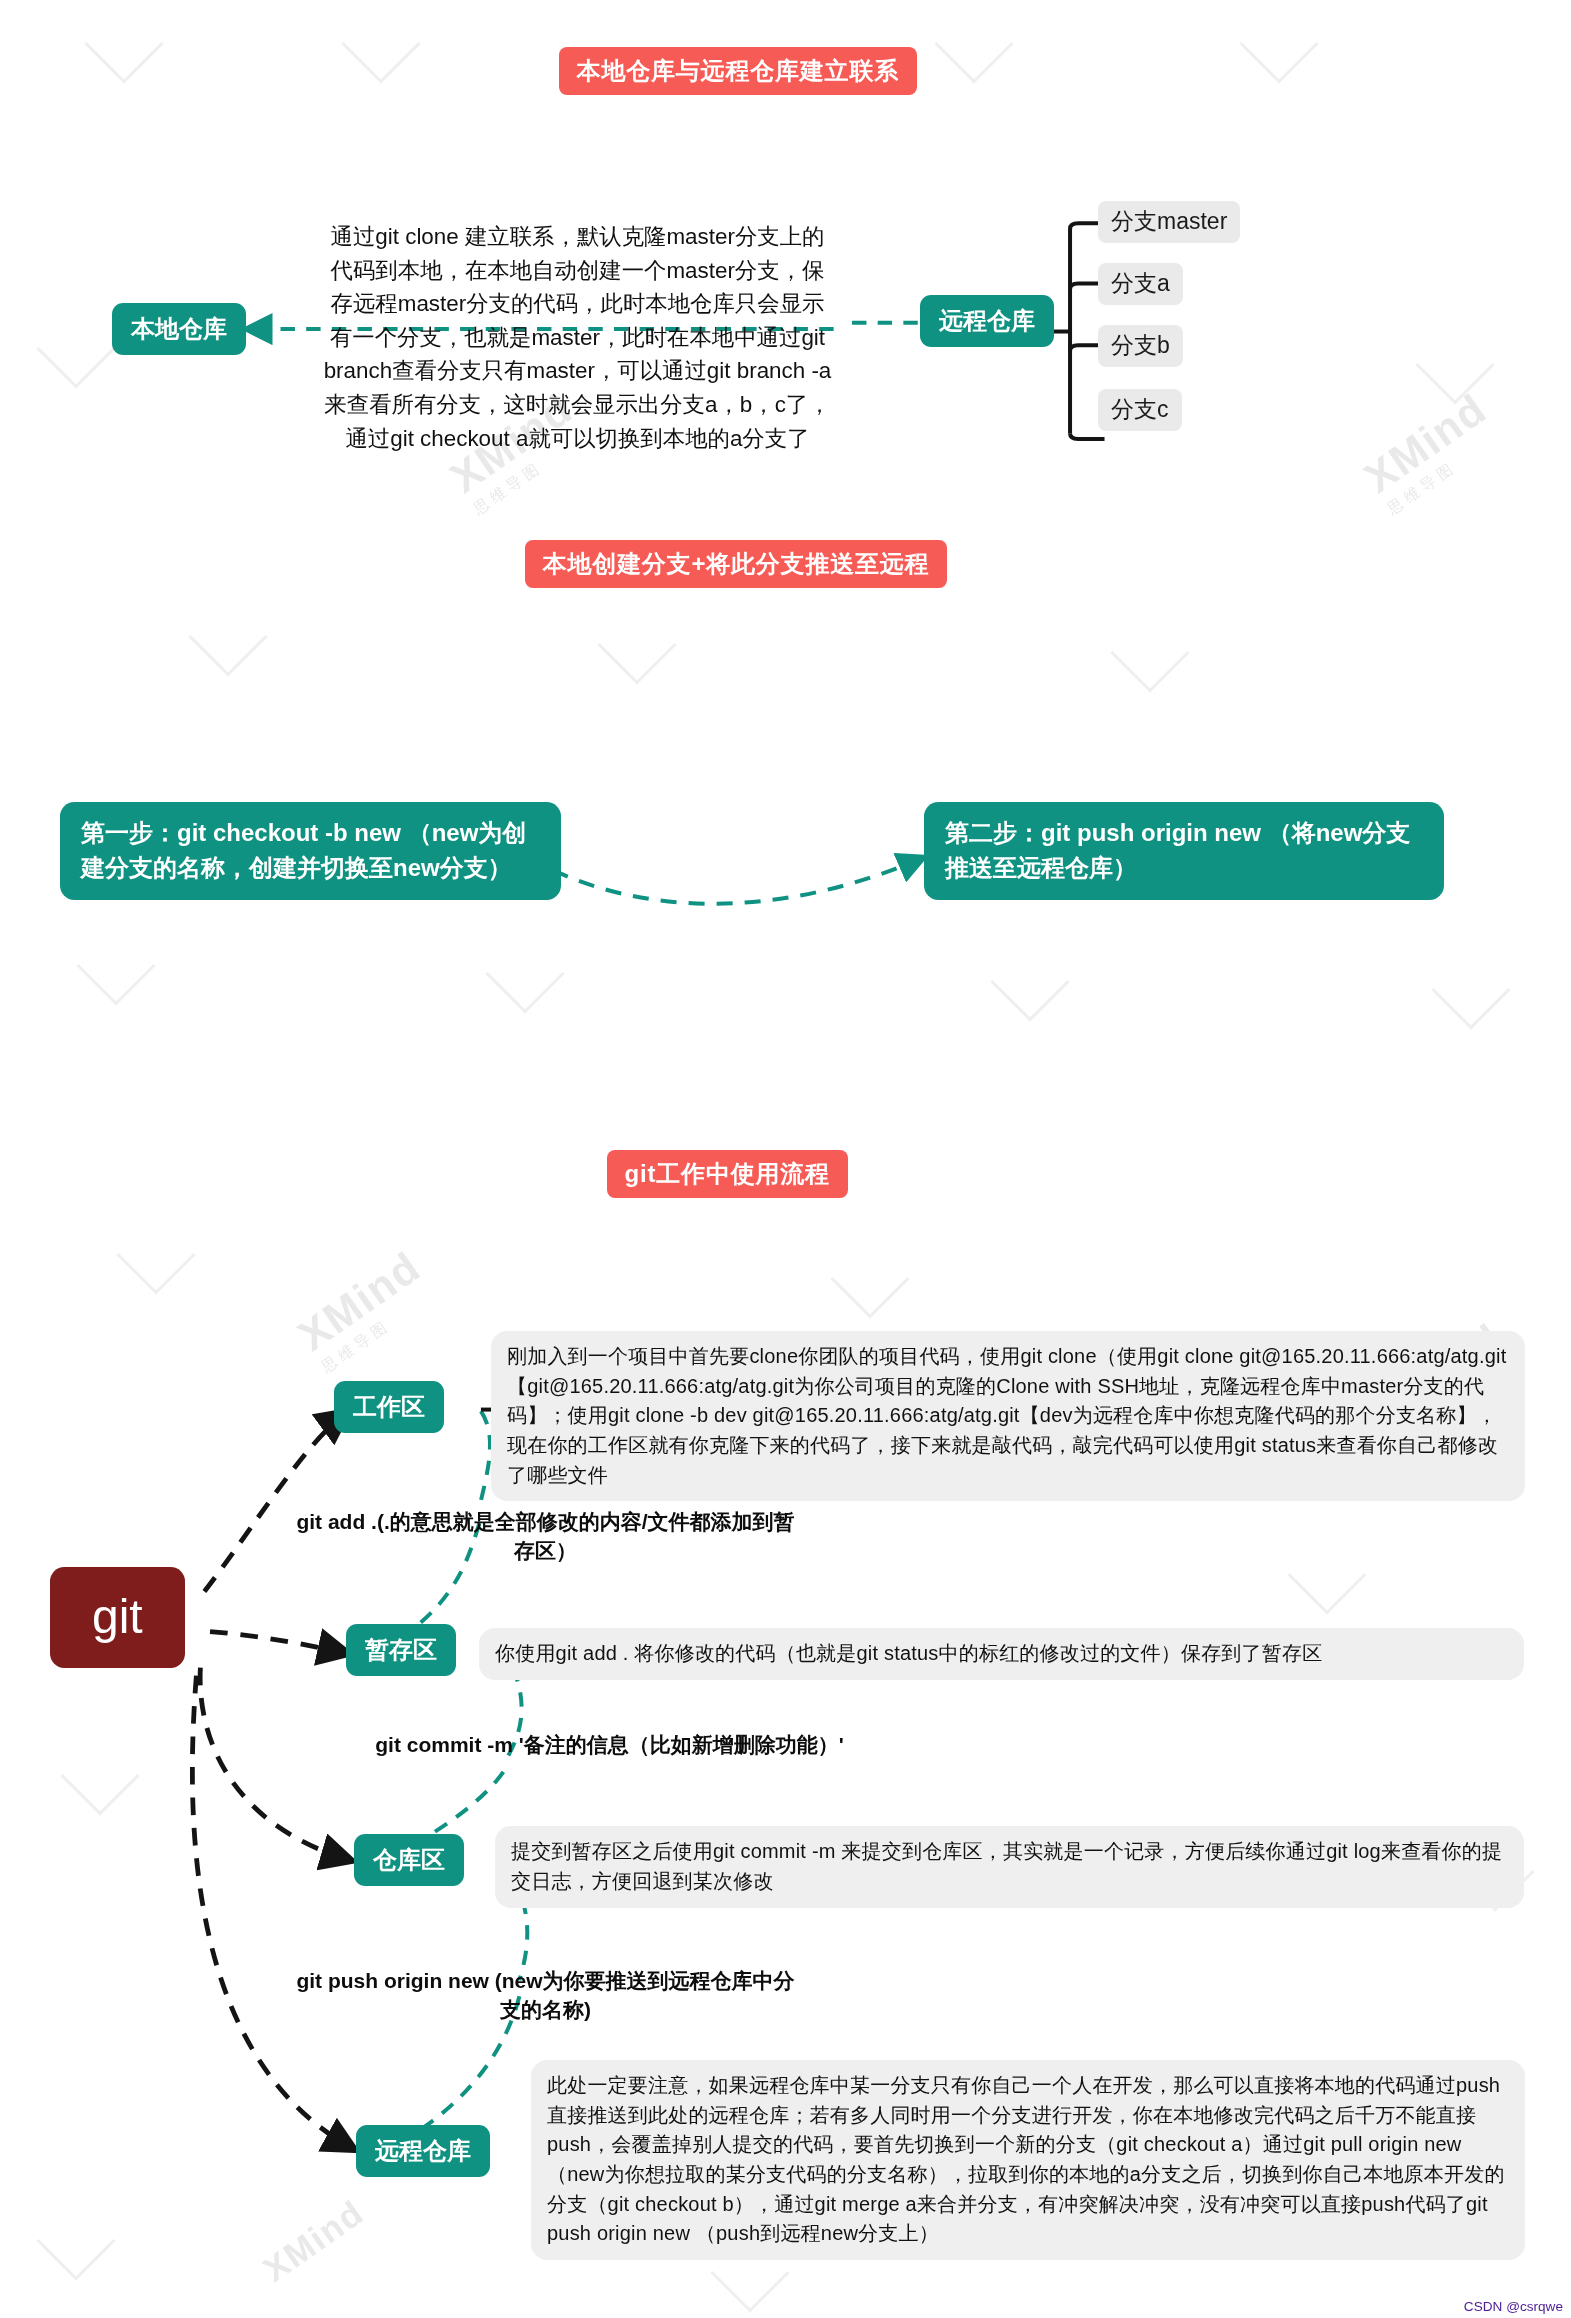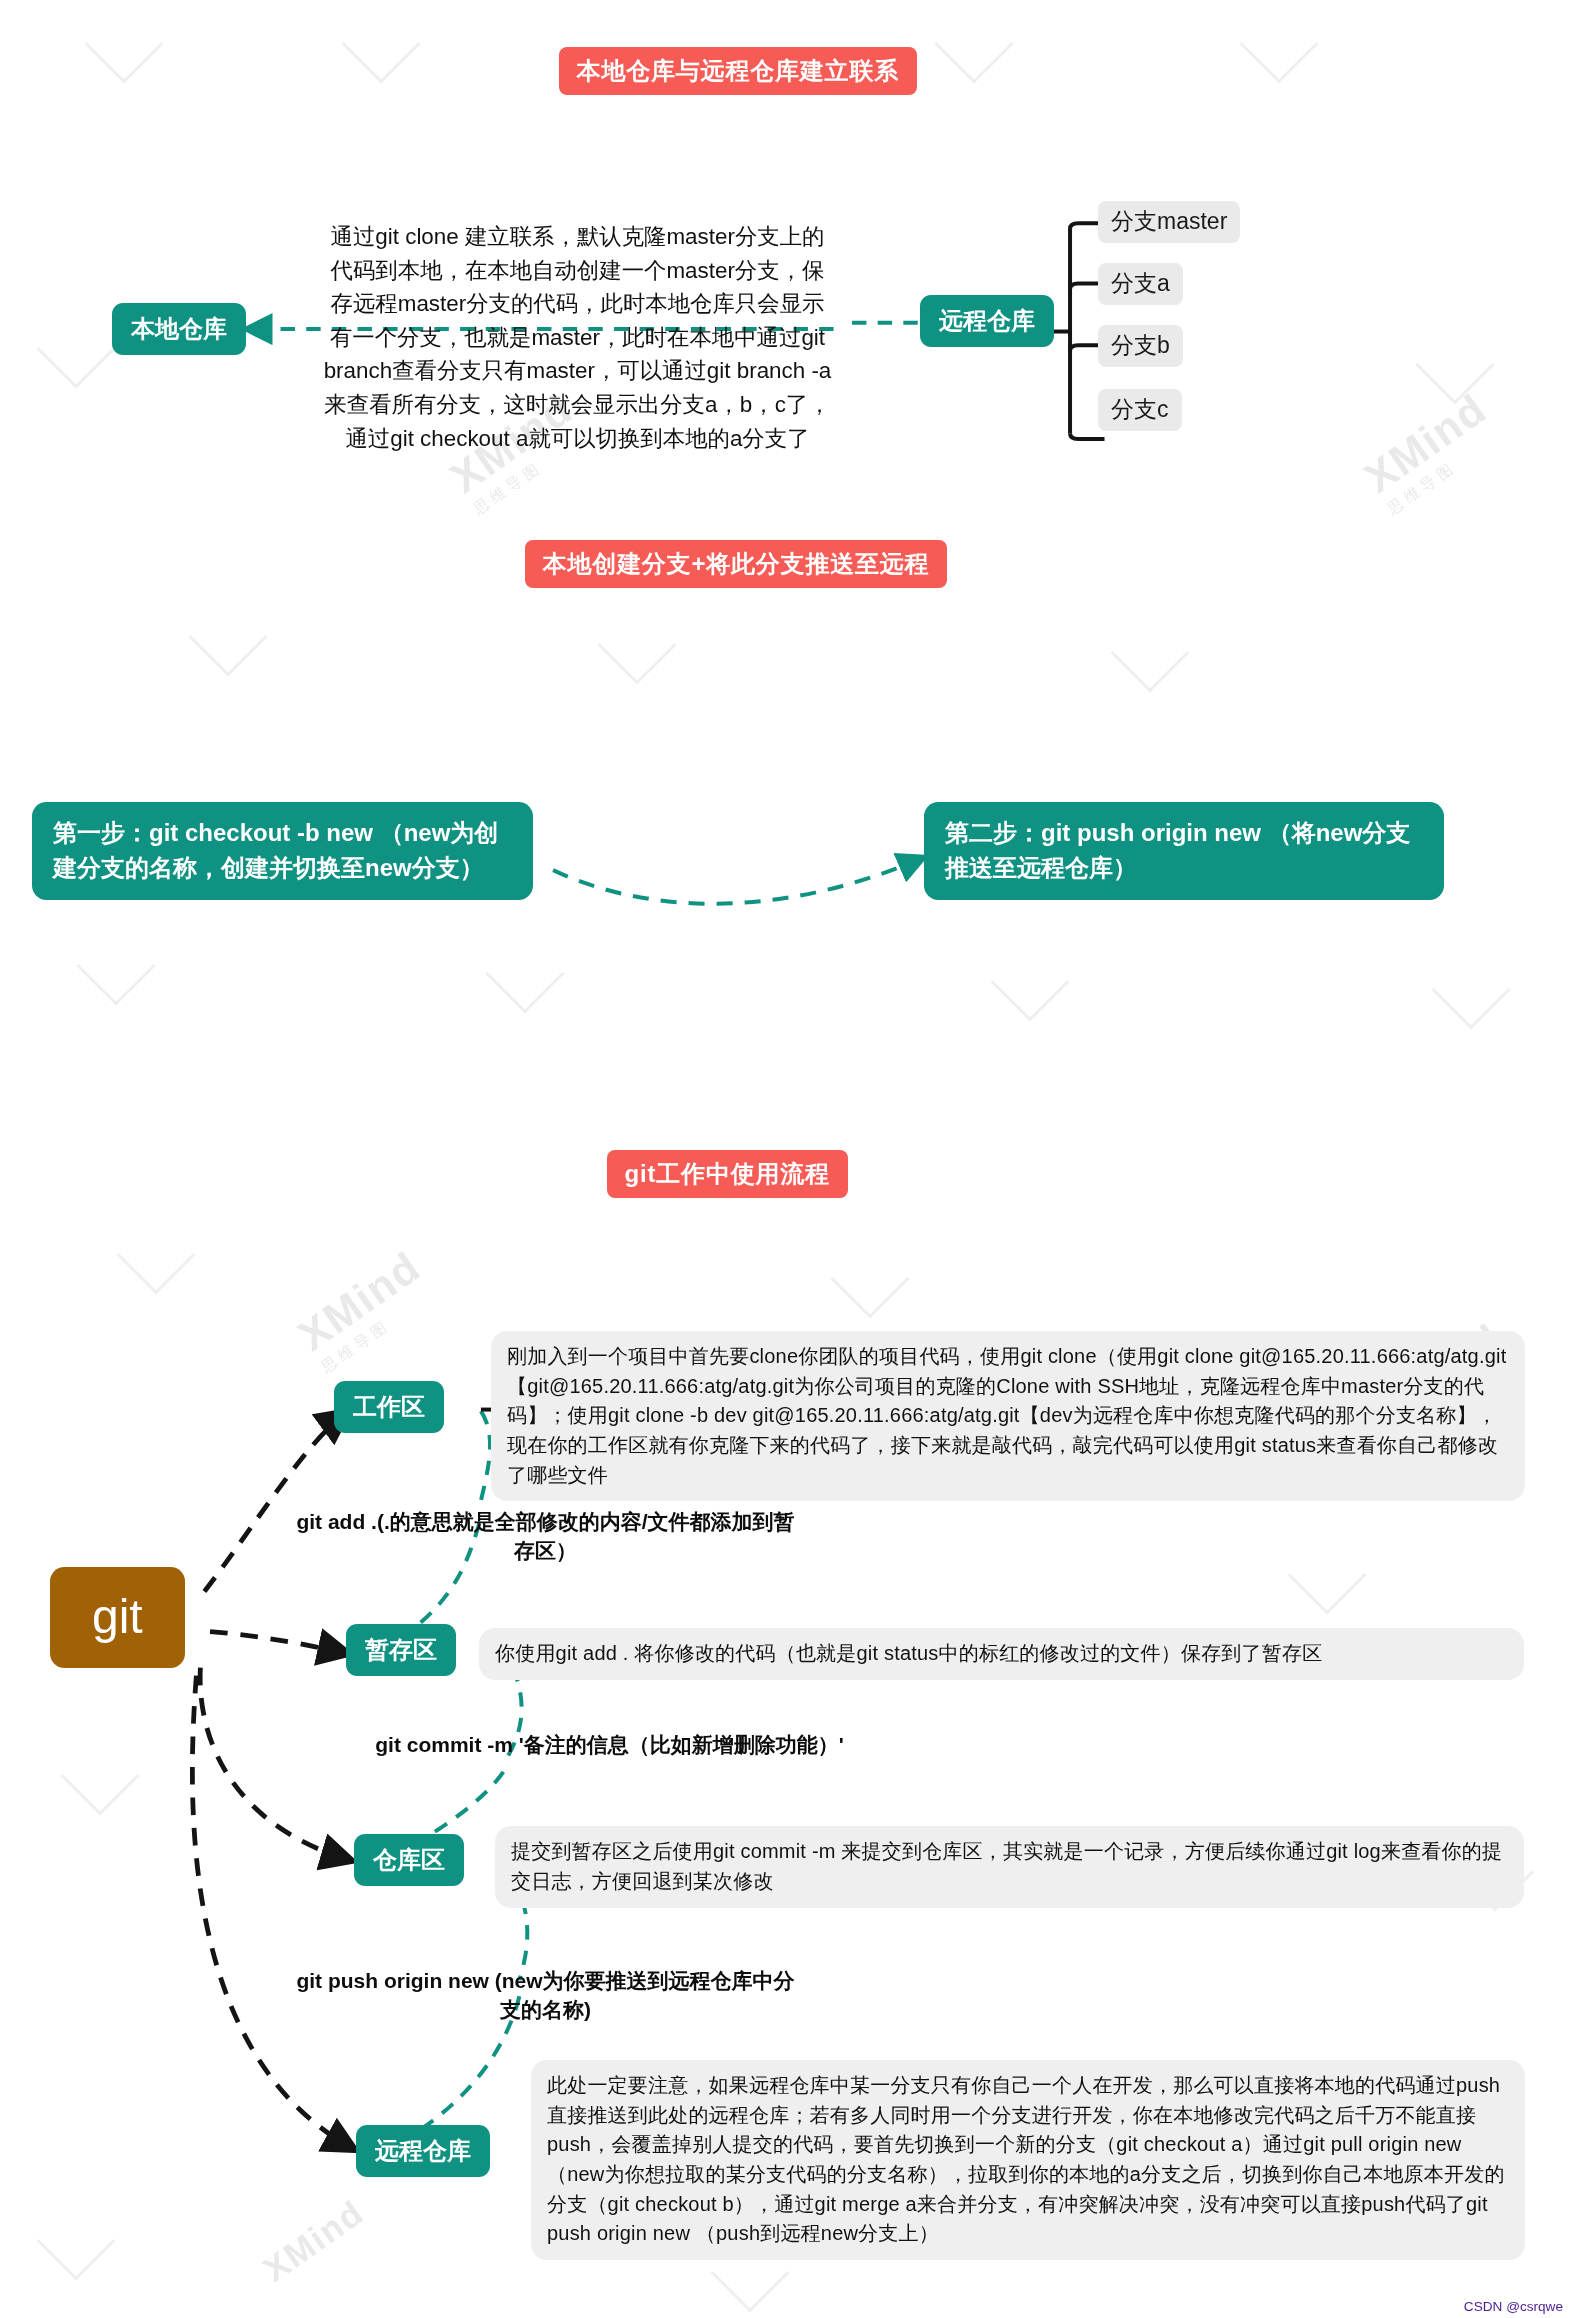--- a/index.html
+++ b/index.html
@@ -67,21 +67,21 @@
   .teal-wide {
     background: #0f9281;
     color: #ffffff;
     border-radius: 14.4px;
     font-size: 24px;
     font-weight: 700;
     padding: 14.4px 21px;
     line-height: 1.45;
   }
   .green-root {
-    background: #a16207;
+    background: #7f1d1d;
     color: #ffffff;
     border-radius: 14.4px;
     font-size: 48px;
     font-weight: 400;
     padding: 24px 42px;
     white-space: nowrap;
     line-height: 1.1;
   }
   .gray-chip {
     background: #eaeaea;
@@ -213,21 +213,21 @@
 
   <div class="node teal-node" style="left:920px; top:295px;">远程仓库</div>
 
   <div class="node gray-chip" style="left:1098px; top:201px;">分支master</div>
   <div class="node gray-chip" style="left:1098px; top:263px;">分支a</div>
   <div class="node gray-chip" style="left:1098px; top:325px;">分支b</div>
   <div class="node gray-chip" style="left:1098px; top:389px;">分支c</div>
 
   <div class="node sec-title" style="left:525px; top:540px;">本地创建分支+将此分支推送至远程</div>
 
-  <div class="node teal-wide" style="left:32px; top:802px; width:501px;">第一步：git checkout -b new （new为创建分支的名称，创建并切换至new分支）</div>
+  <div class="node teal-wide" style="left:60px; top:802px; width:501px;">第一步：git checkout -b new （new为创建分支的名称，创建并切换至new分支）</div>
 
   <div class="node teal-wide" style="left:924px; top:802px; width:520px;">第二步：git push origin new （将new分支推送至远程仓库）</div>
 
   <div class="node sec-title" style="left:607px; top:1150px;">git工作中使用流程</div>
 
   <div class="node green-root" style="left:50px; top:1567px;">git</div>
 
   <div class="node teal-node" style="left:334px; top:1381px;">工作区</div>
   <div class="node gray-block" style="left:491px; top:1331px; width:1034px;">刚加入到一个项目中首先要clone你团队的项目代码，使用git clone（使用git clone git@165.20.11.666:atg/atg.git【git@165.20.11.666:atg/atg.git为你公司项目的克隆的Clone with SSH地址，克隆远程仓库中master分支的代码】；使用git clone -b dev git@165.20.11.666:atg/atg.git【dev为远程仓库中你想克隆代码的那个分支名称】，现在你的工作区就有你克隆下来的代码了，接下来就是敲代码，敲完代码可以使用git status来查看你自己都修改了哪些文件</div>
 

